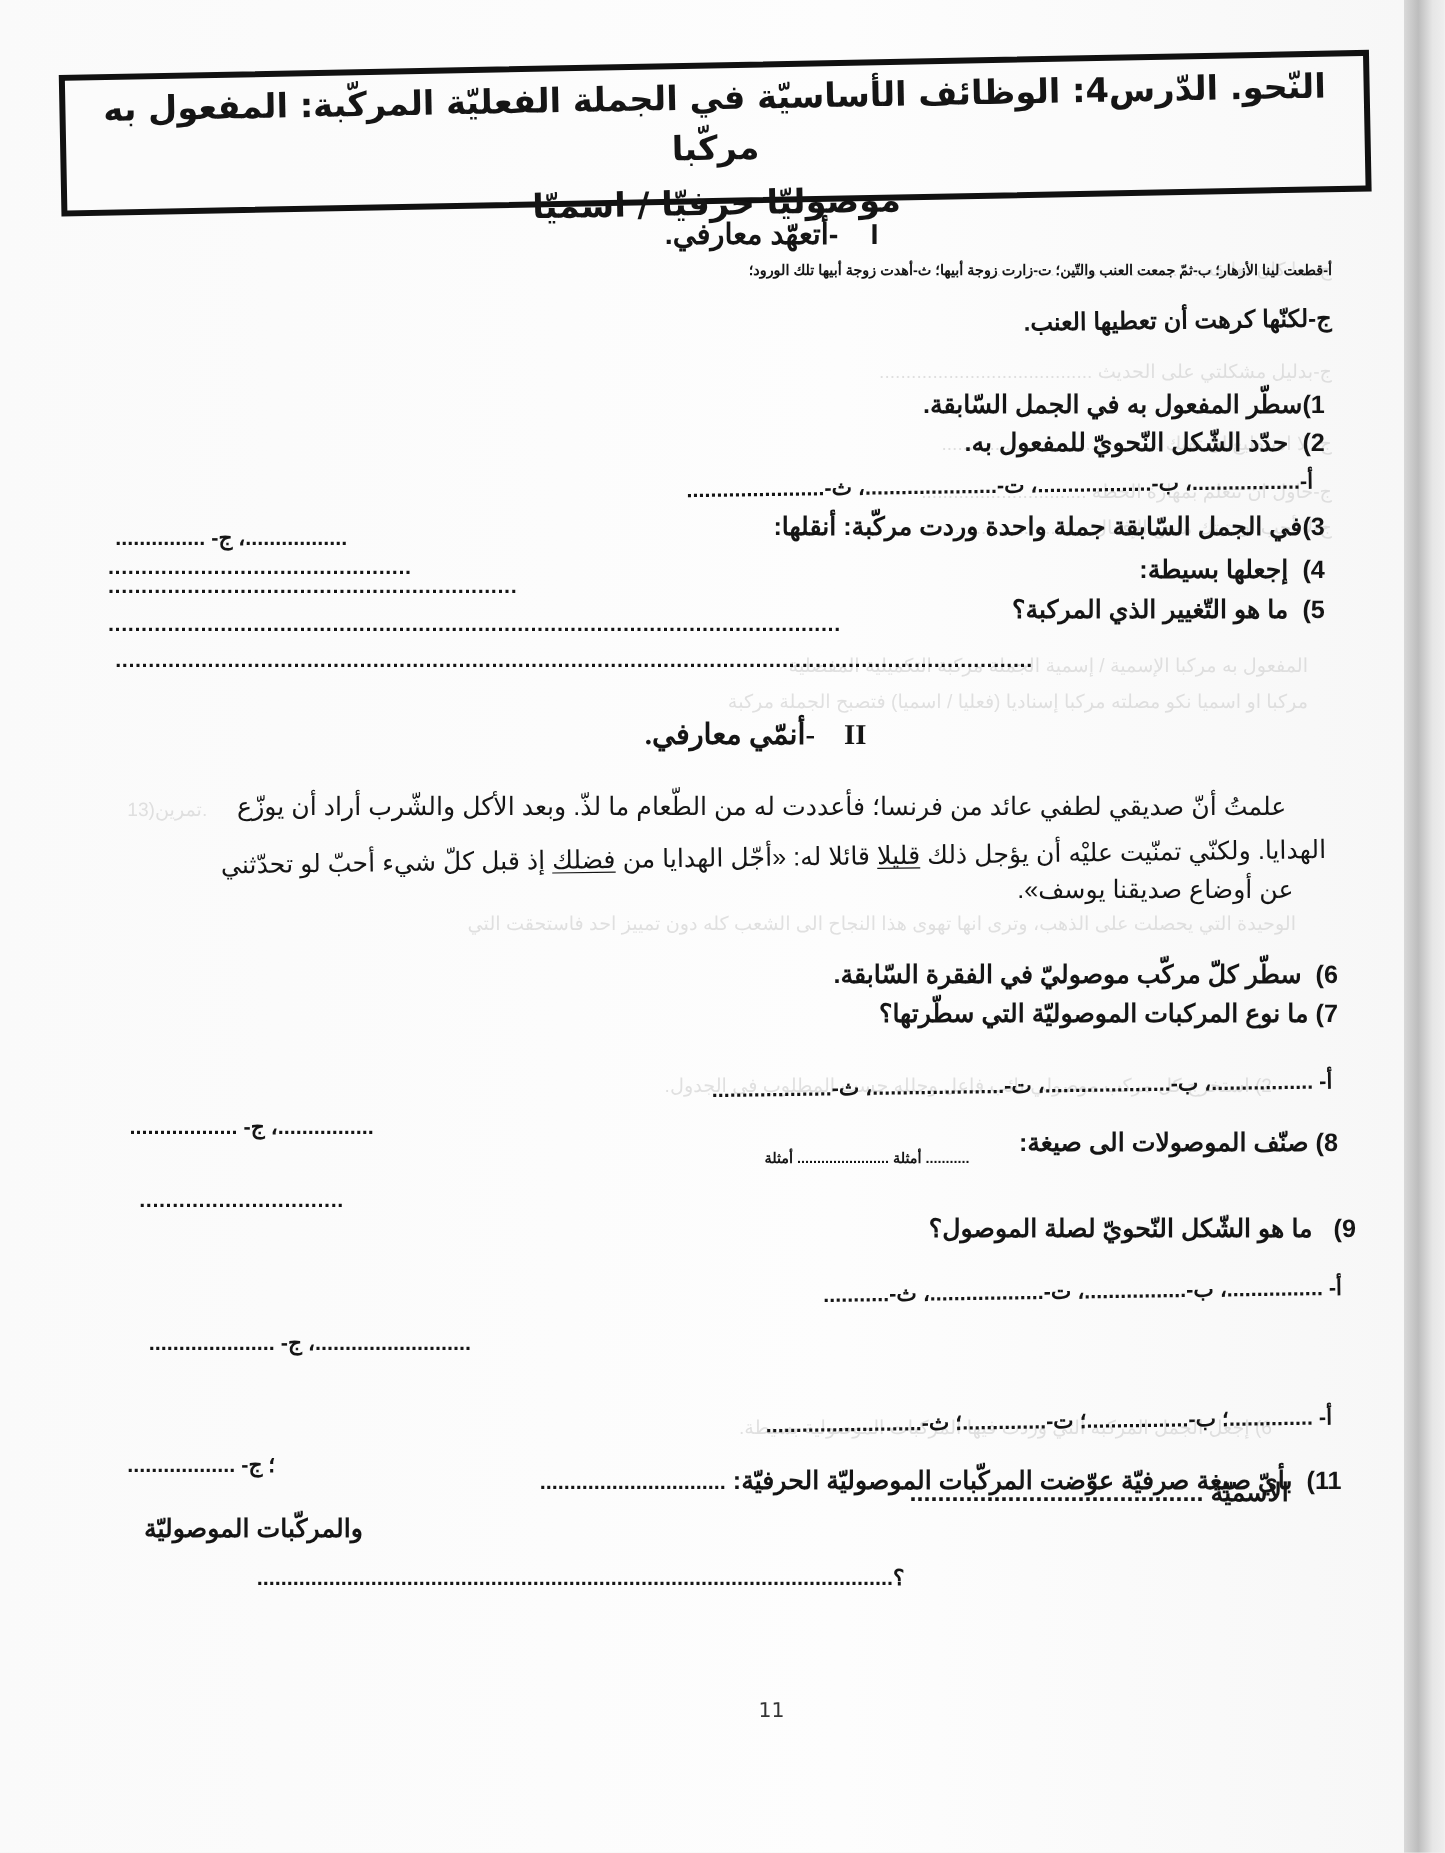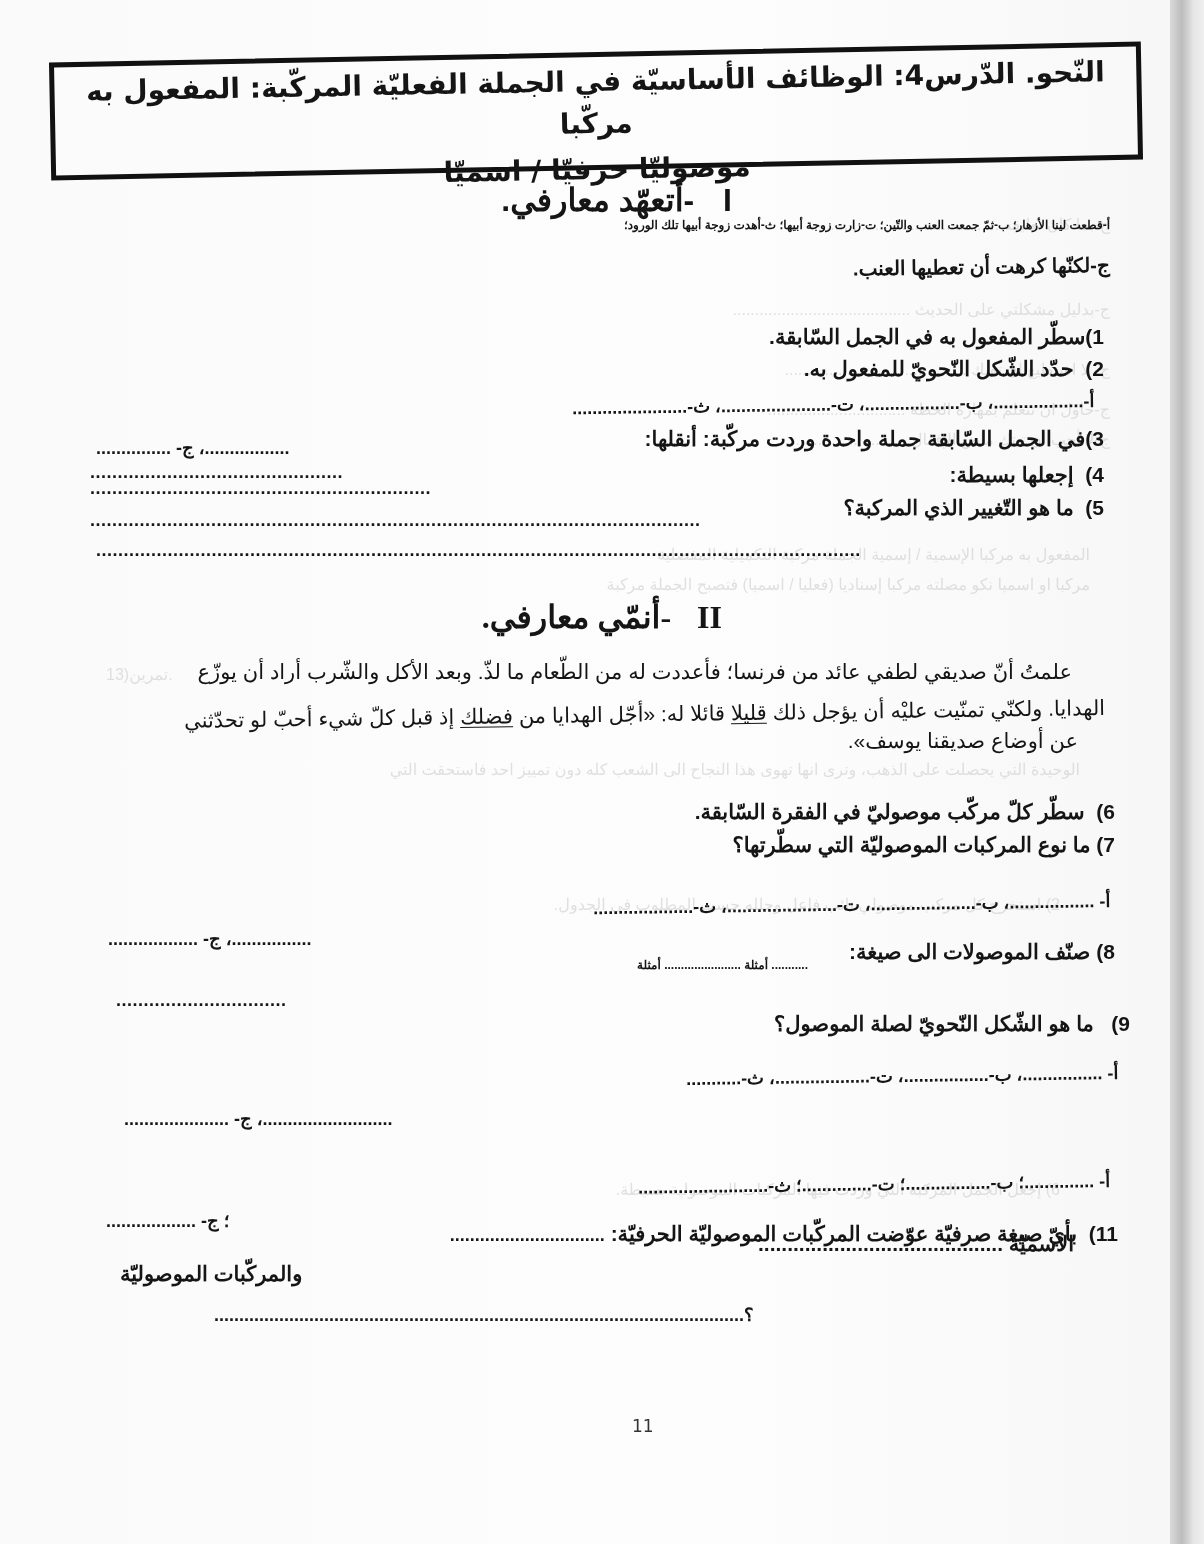--- a/index.html
+++ b/index.html
@@ -46,21 +46,21 @@
       font-weight: bold;
       font-size: 28px;
       line-height: 42px;
       padding: 4px 14px 0 14px;
       letter-spacing: -0.3px;
     }
     .abs { position: absolute; white-space: nowrap; }
     .sec-head {
       font-family: "Liberation Sans", sans-serif;
       font-weight: bold;
-      font-size: 32px;
+      font-size: 24px;
     }
     .q {
       font-family: "Liberation Sans", sans-serif;
       font-weight: bold;
       font-size: 21px;
     }
     .p {
       font-family: "Liberation Sans", sans-serif;
       font-size: 21px;
     }

